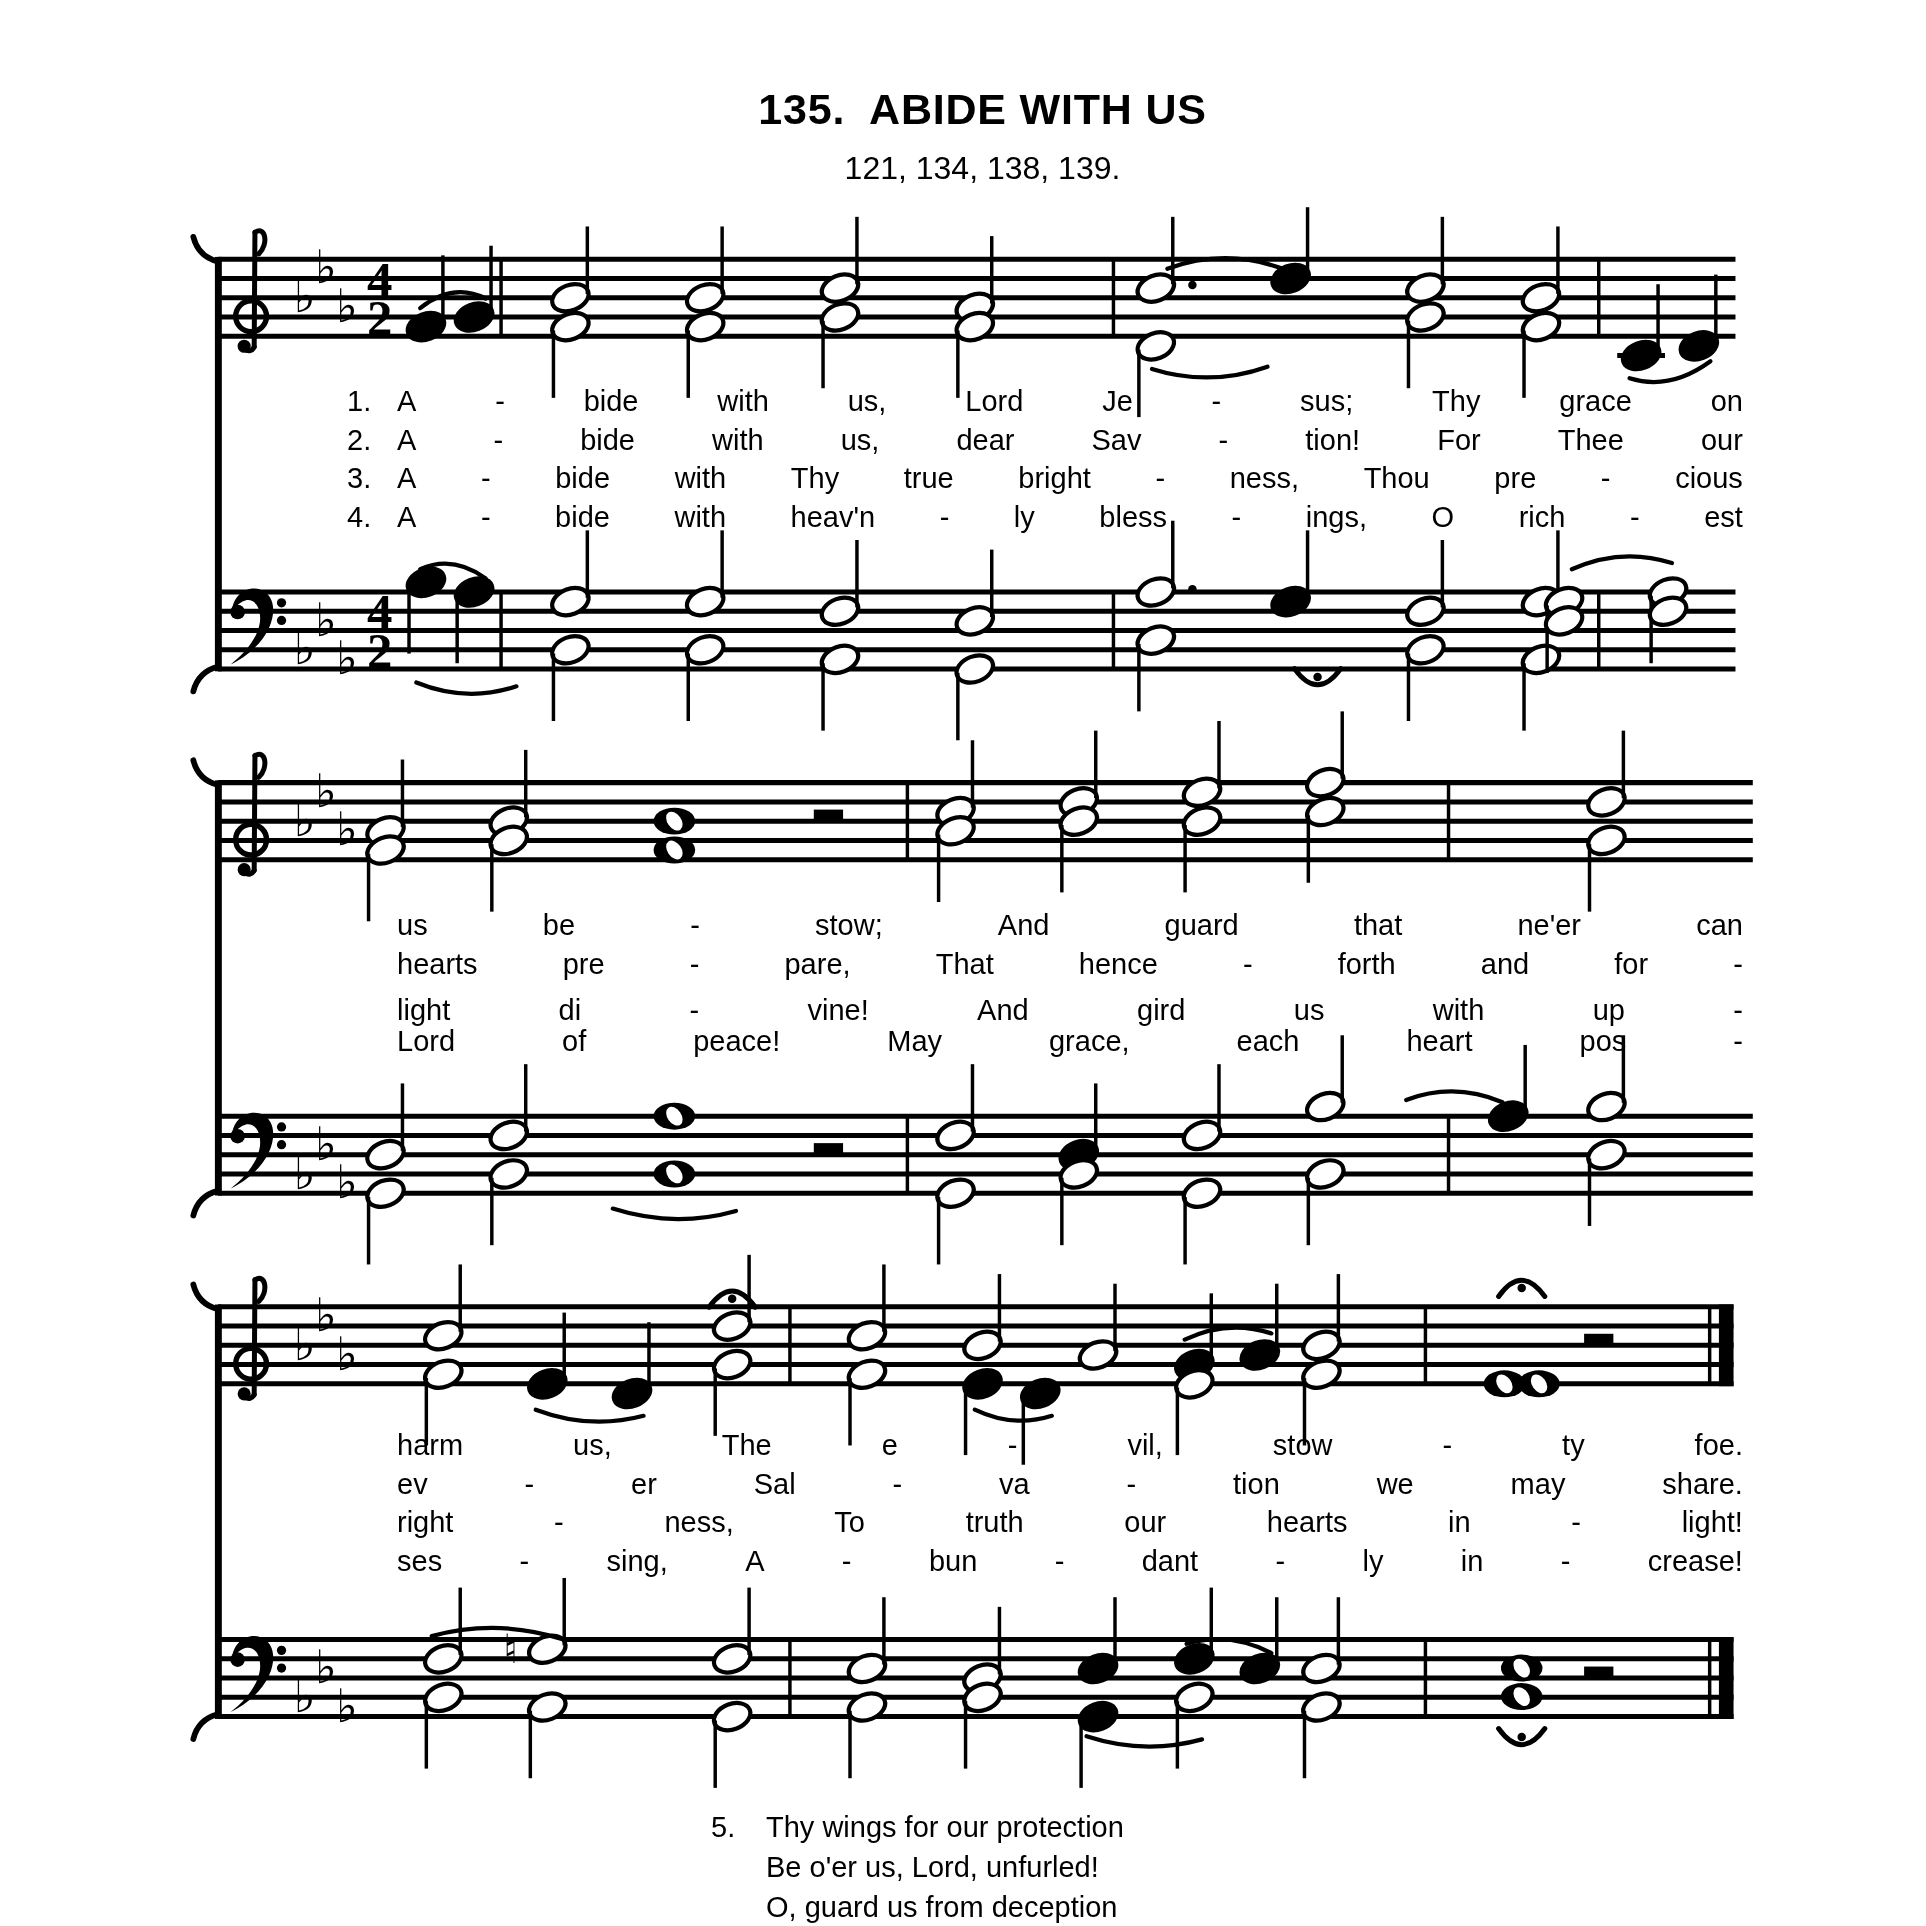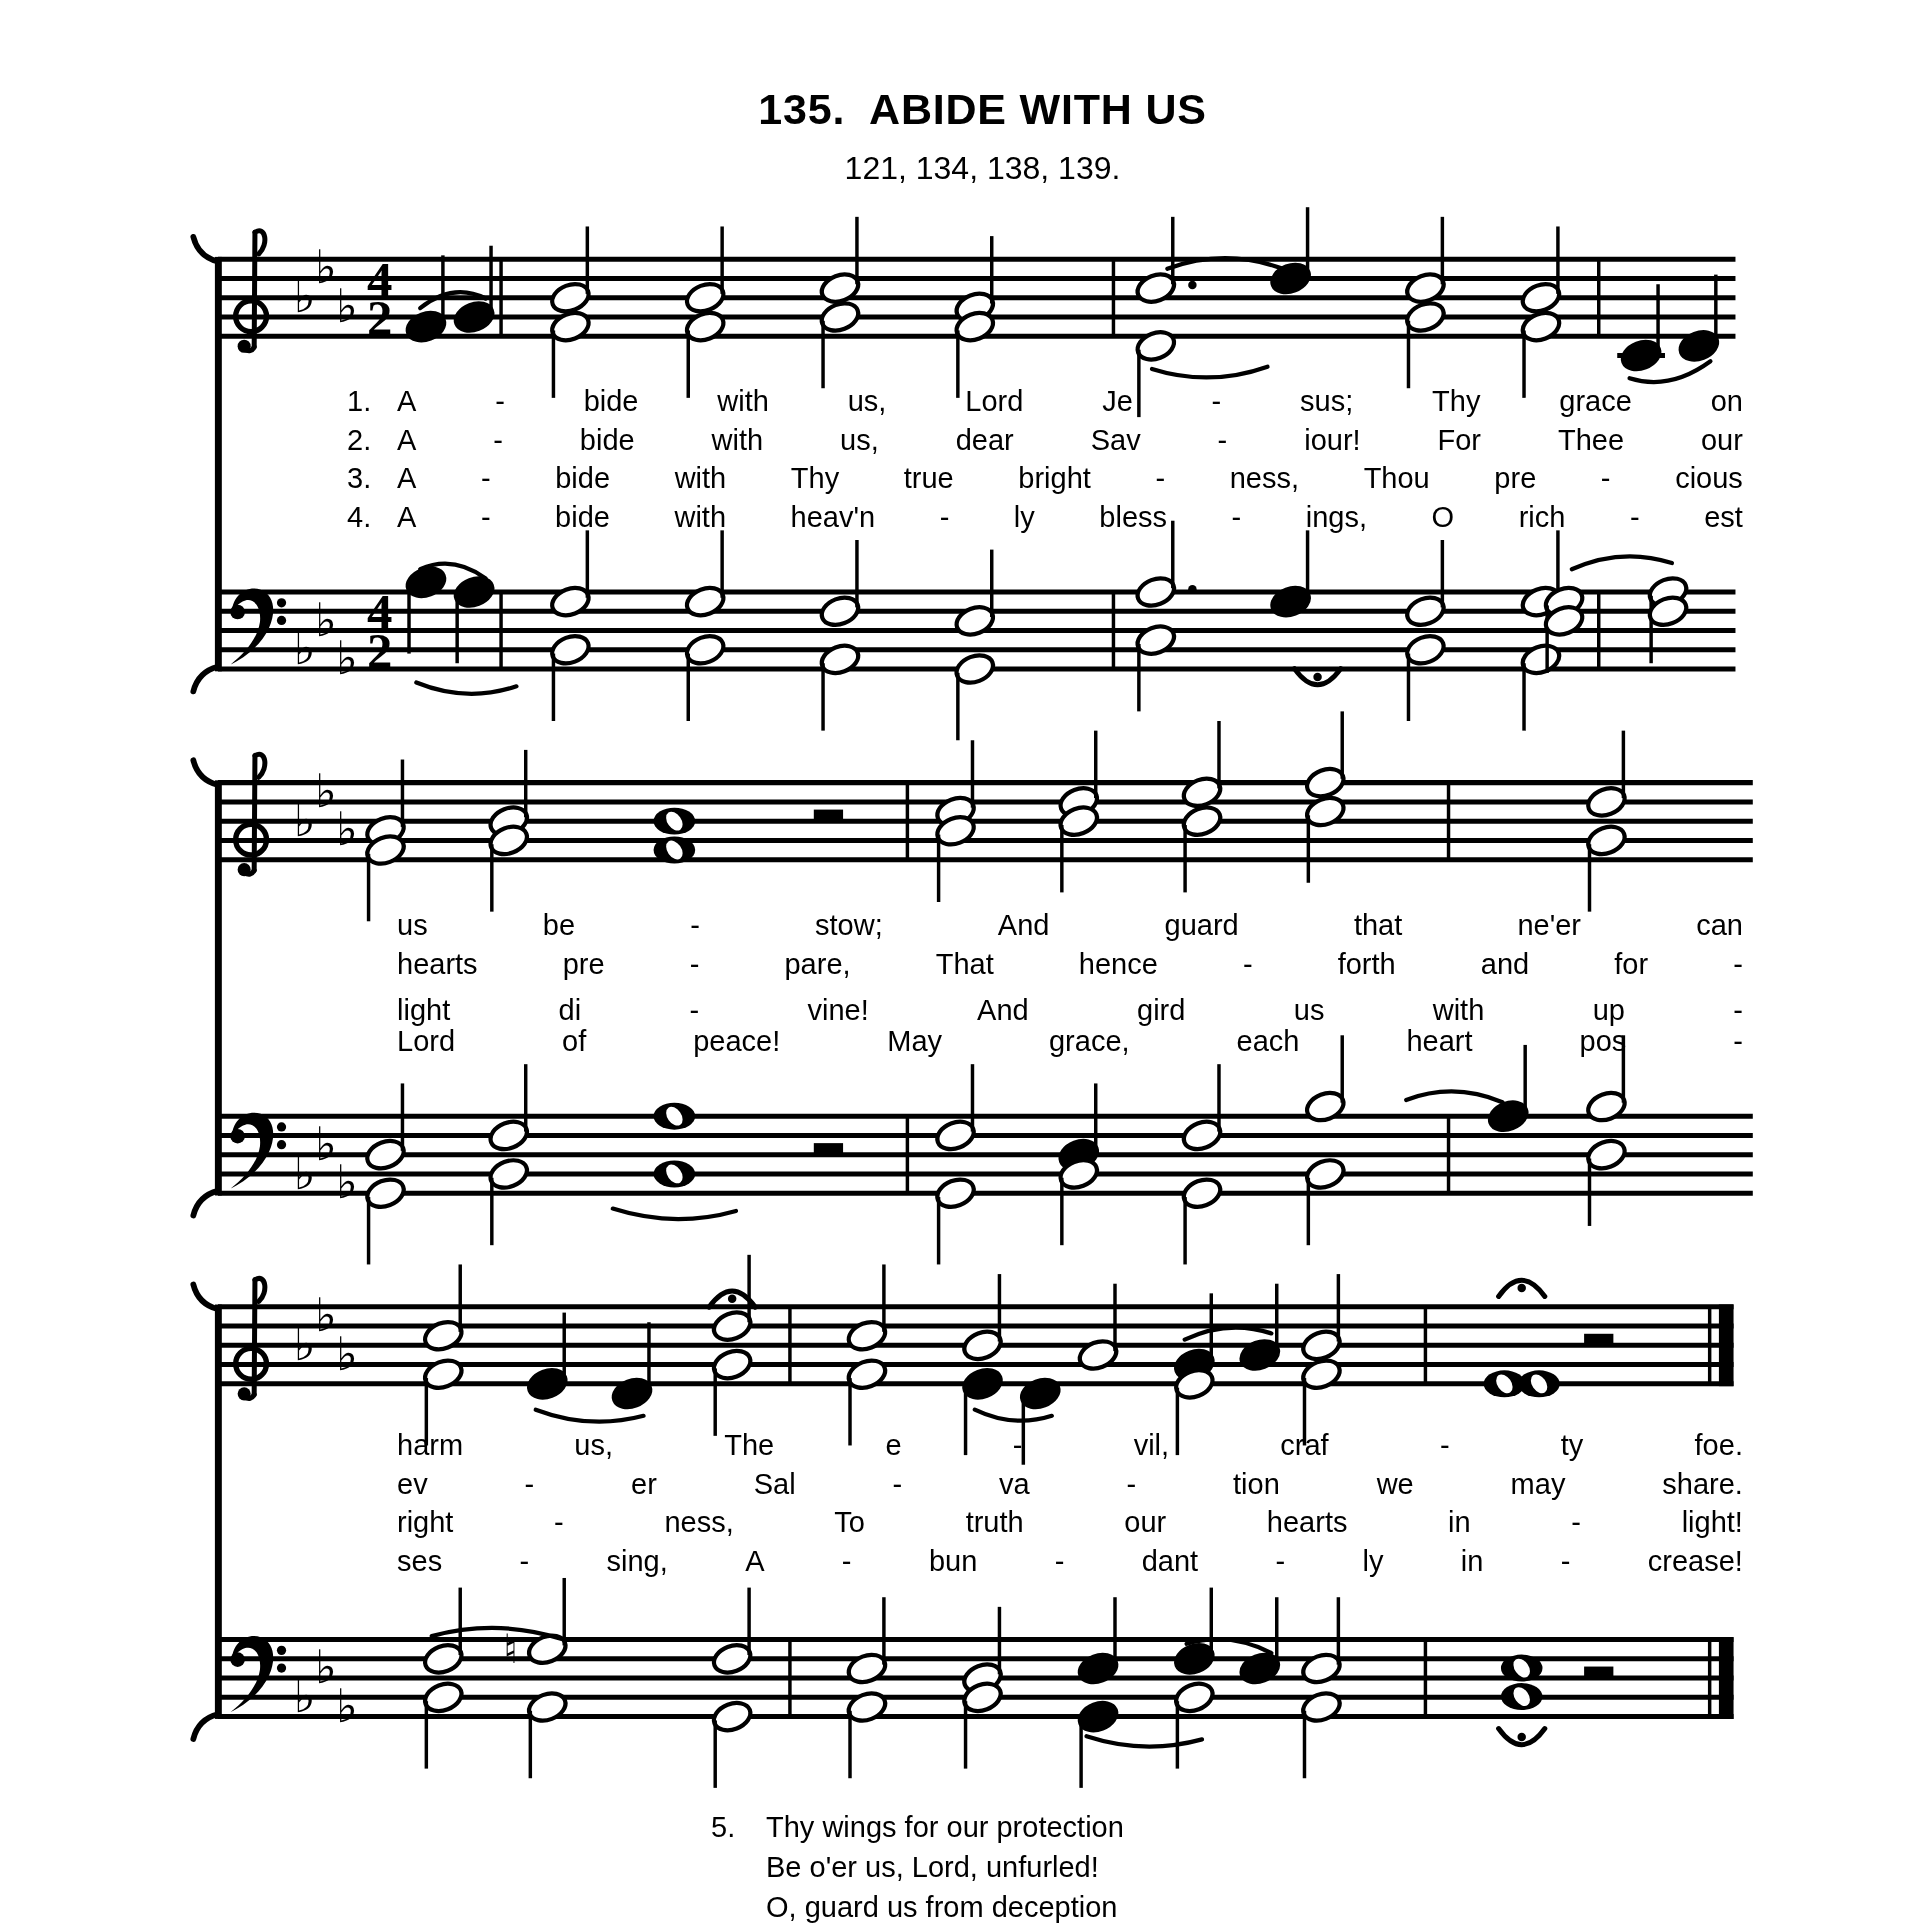--- a/index.html
+++ b/index.html
@@ -416,21 +416,21 @@
       <div class="lyric-num" style="top: 426px;">2.</div>
       <div class="lyric-row" style="top: 426px;">
         <span>A</span>
         <span>-</span>
         <span>bide</span>
         <span>with</span>
         <span>us,</span>
         <span>dear</span>
         <span>Sav</span>
         <span>-</span>
-        <span>iour!</span>
+        <span>tion!</span>
         <span>For</span>
         <span>Thee</span>
         <span>our</span>
       </div>
       <div class="lyric-num" style="top: 464px;">3.</div>
       <div class="lyric-row" style="top: 464px;">
         <span>A</span>
         <span>-</span>
         <span>bide</span>
         <span>with</span>
@@ -508,21 +508,21 @@
         <span>pos</span>
         <span>-</span>
       </div>
       <div class="lyric-row" style="top: 1431px; text-align: right;">
         <span>harm</span>
         <span>us,</span>
         <span>The</span>
         <span>e</span>
         <span>-</span>
         <span>vil,</span>
-        <span>craf</span>
+        <span>stow</span>
         <span>-</span>
         <span>ty</span>
         <span>foe.</span>
       </div>
       <div class="lyric-row" style="top: 1470px;">
         <span>ev</span>
         <span>-</span>
         <span>er</span>
         <span>Sal</span>
         <span>-</span>

